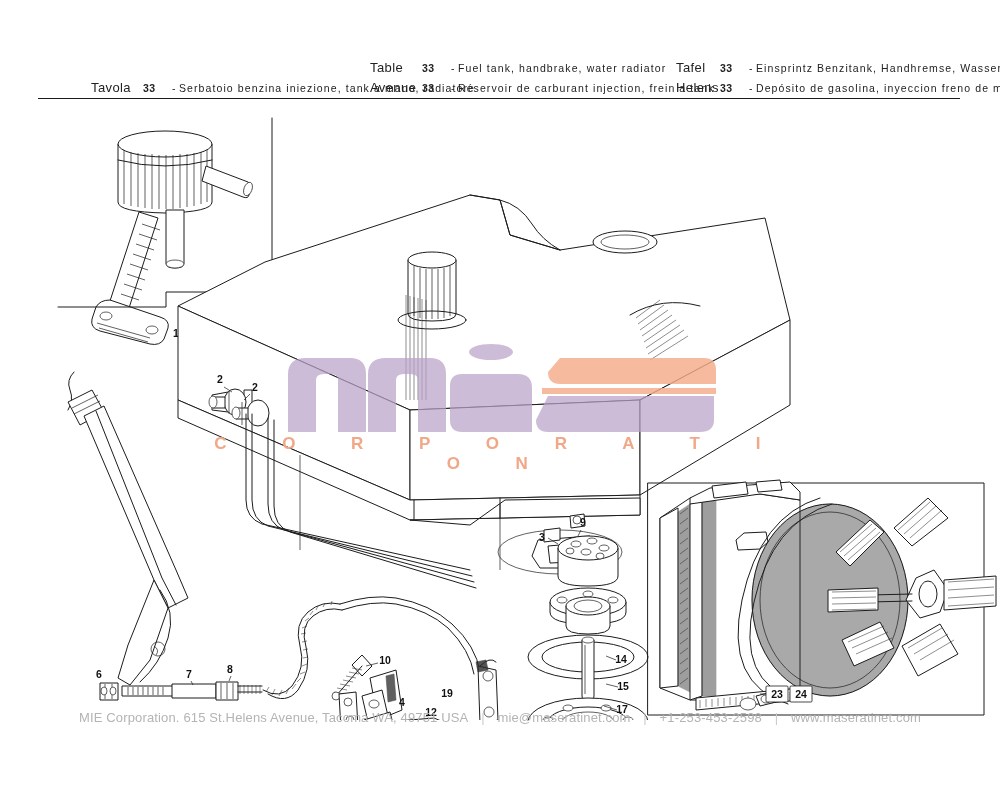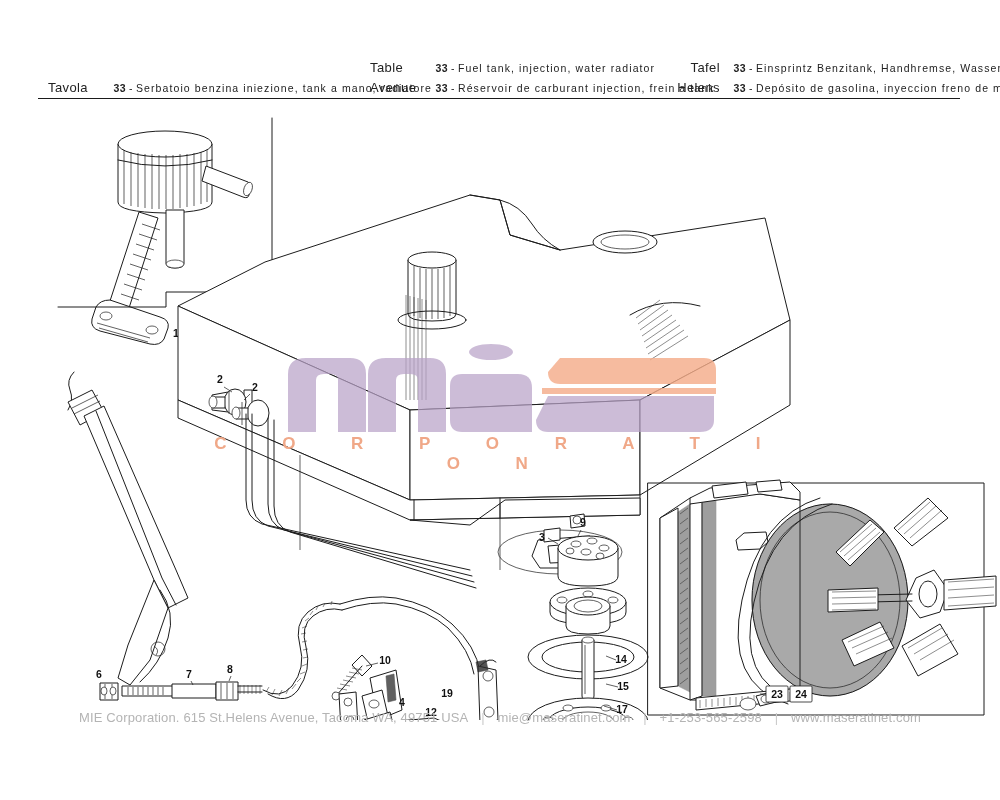--- a/index.html
+++ b/index.html
@@ -5,31 +5,31 @@
   html,body{margin:0;padding:0;background:#fff;}
   body{width:1000px;height:800px;position:relative;overflow:hidden;
        font-family:"Liberation Sans",sans-serif;color:#1a1a1a;}
 
   
   #header{position:absolute;left:0;top:58px;width:1000px;height:46px;}
   .hdr-col{position:absolute;top:0;}
   .hdr-row{height:20px;line-height:20px;white-space:nowrap;font-size:10.5px;
            letter-spacing:.45px;color:#222;}
   .hdr-row .lang{display:inline-block;font-size:13px;letter-spacing:.4px;}
-  .hdr-row .num{display:inline-block;font-weight:bold;font-size:10.5px;text-align:right;}
+  .hdr-row .num{display:inline-block;font-weight:bold;font-size:10.5px;}
   .hdr-row .dash{display:inline-block;padding:0 3px;}
   .hdr-row .desc{display:inline-block;letter-spacing:1.1px;}
   #hdr-col-1{left:48px;}
-  #hdr-col-1 .lang{width:52px;}
+  #hdr-col-1 .lang{width:52px;margin-left:43px;}
   #hdr-col-1 .num{width:26px;}
   #hdr-col-2{left:370px;}
   #hdr-col-2 .lang{width:52px;}
   #hdr-col-2 .num{width:26px;}
   #hdr-col-3{left:676px;}
-  #hdr-col-3 .lang{width:44px;text-align:right;}
+  #hdr-col-3 .lang{width:44px;}
   #hdr-col-3 .num{width:26px;}
   .hdr-r1{position:absolute;top:0;}
   .hdr-r2{position:absolute;top:20px;}
   #hdr-rule{position:absolute;left:38px;top:98px;width:922px;height:0;
             border-top:1.6px solid #1a1a1a;}
 
   
   #footer{position:absolute;left:0;top:710px;width:1000px;height:20px;
           text-align:center;font-size:13px;color:#b4b4b4;letter-spacing:.15px;
           white-space:nowrap;}
@@ -66,21 +66,21 @@
 <div id="header">
 
   <div class="hdr-col" id="hdr-col-1">
     <div class="hdr-row hdr-r2">
       <span class="lang">Tavola</span><span class="num">33</span><span class="dash">-</span><span class="desc">Serbatoio benzina iniezione, tank a mano, radiatore</span>
     </div>
   </div>
 
   <div class="hdr-col" id="hdr-col-2">
     <div class="hdr-row hdr-r1">
-      <span class="lang">Table</span><span class="num">33</span><span class="dash">-</span><span class="desc">Fuel tank, injection, water radiator</span>
+      <span class="lang">Table</span><span class="num">33</span><span class="dash">-</span><span class="desc">Fuel tank, handbrake, water radiator</span>
     </div>
     <div class="hdr-row hdr-r2">
       <span class="lang">Avenue</span><span class="num">33</span><span class="dash">-</span><span class="desc">Réservoir de carburant injection, frein a tank</span>
     </div>
   </div>
 
   <div class="hdr-col" id="hdr-col-3">
     <div class="hdr-row hdr-r1">
       <span class="lang">Tafel</span><span class="num">33</span><span class="dash">-</span><span class="desc">Einsprintz Benzitank, Handhremse, Wasserkühler</span>
     </div>
@@ -412,16 +412,16 @@
     </svg>
   </div>
   <div id="wm-corp">C O R P O R A T I O N</div>
 </div>
 
 <div id="footer">
   <span>MIE Corporation. 615 St.Helens Avenue, Tacoma WA, 49751 USA</span>
   <span class="sep">|</span>
   <span>mie@maseratinet.com</span>
   <span class="sep">|</span>
-  <span>+1-253-565-2598</span>
+  <span>+1-253-453-2598</span>
   <span class="sep">|</span>
   <span>www.maseratinet.com</span>
 </div>
 
 </body></html>

